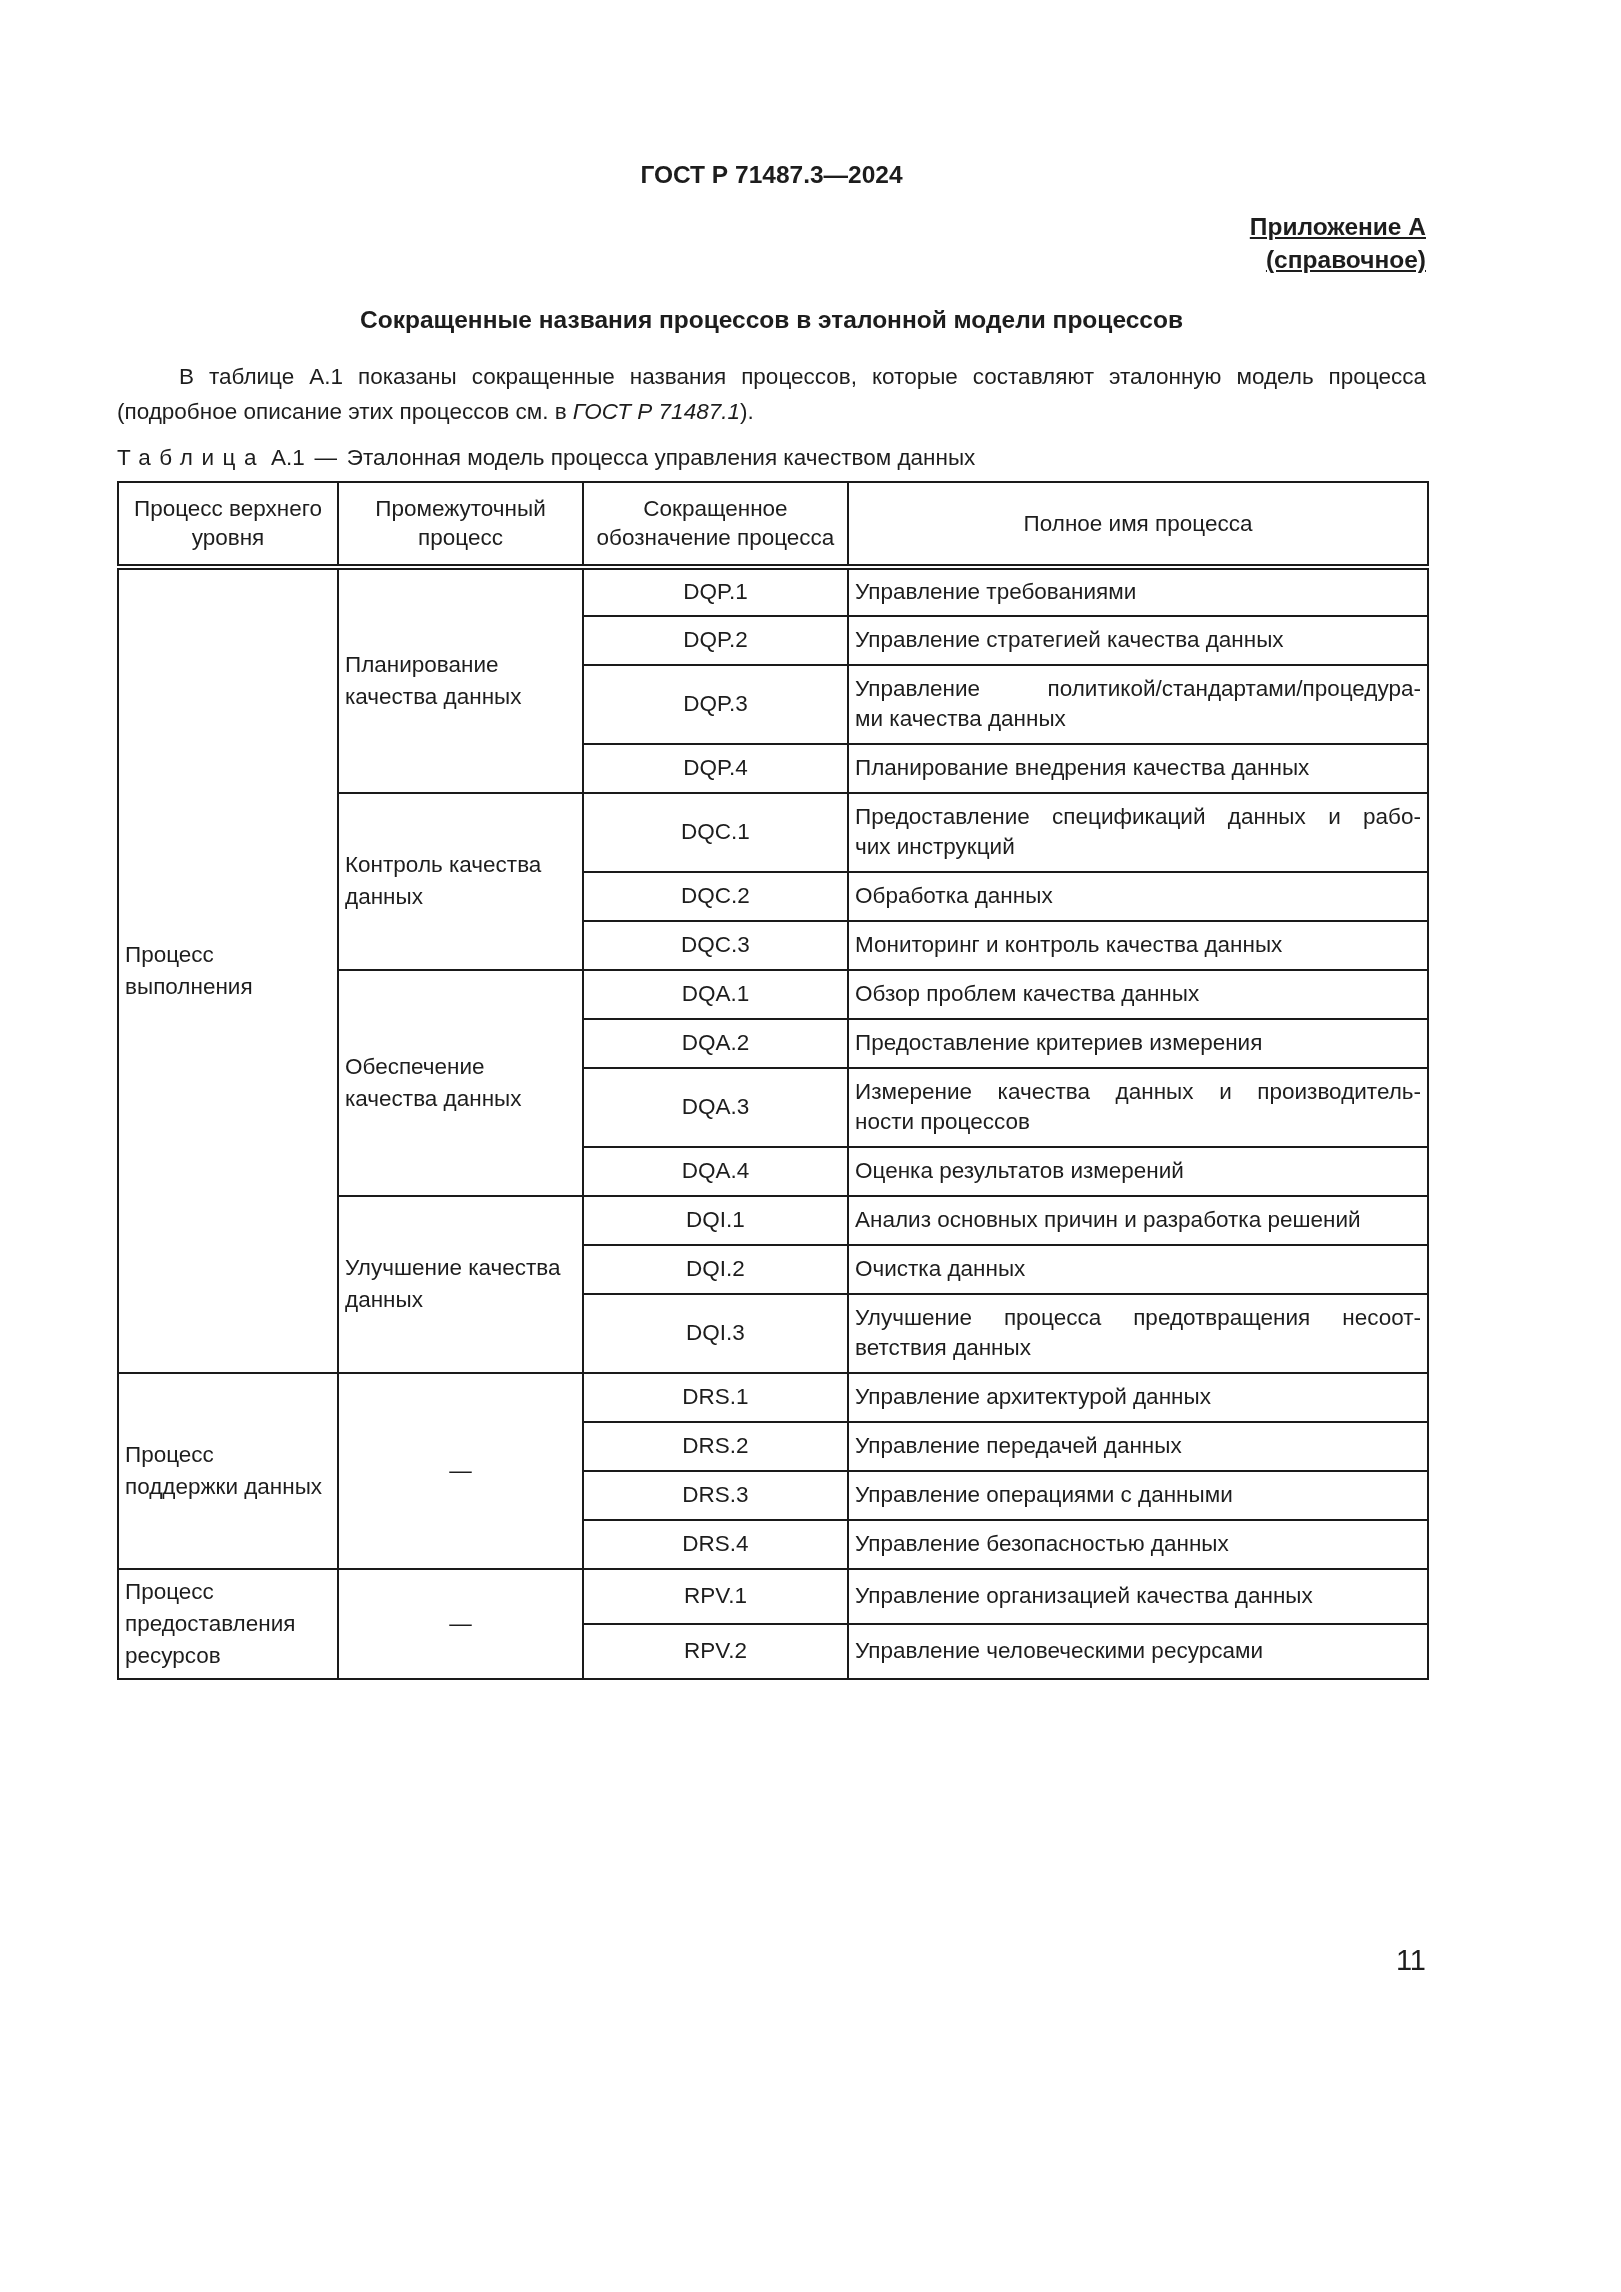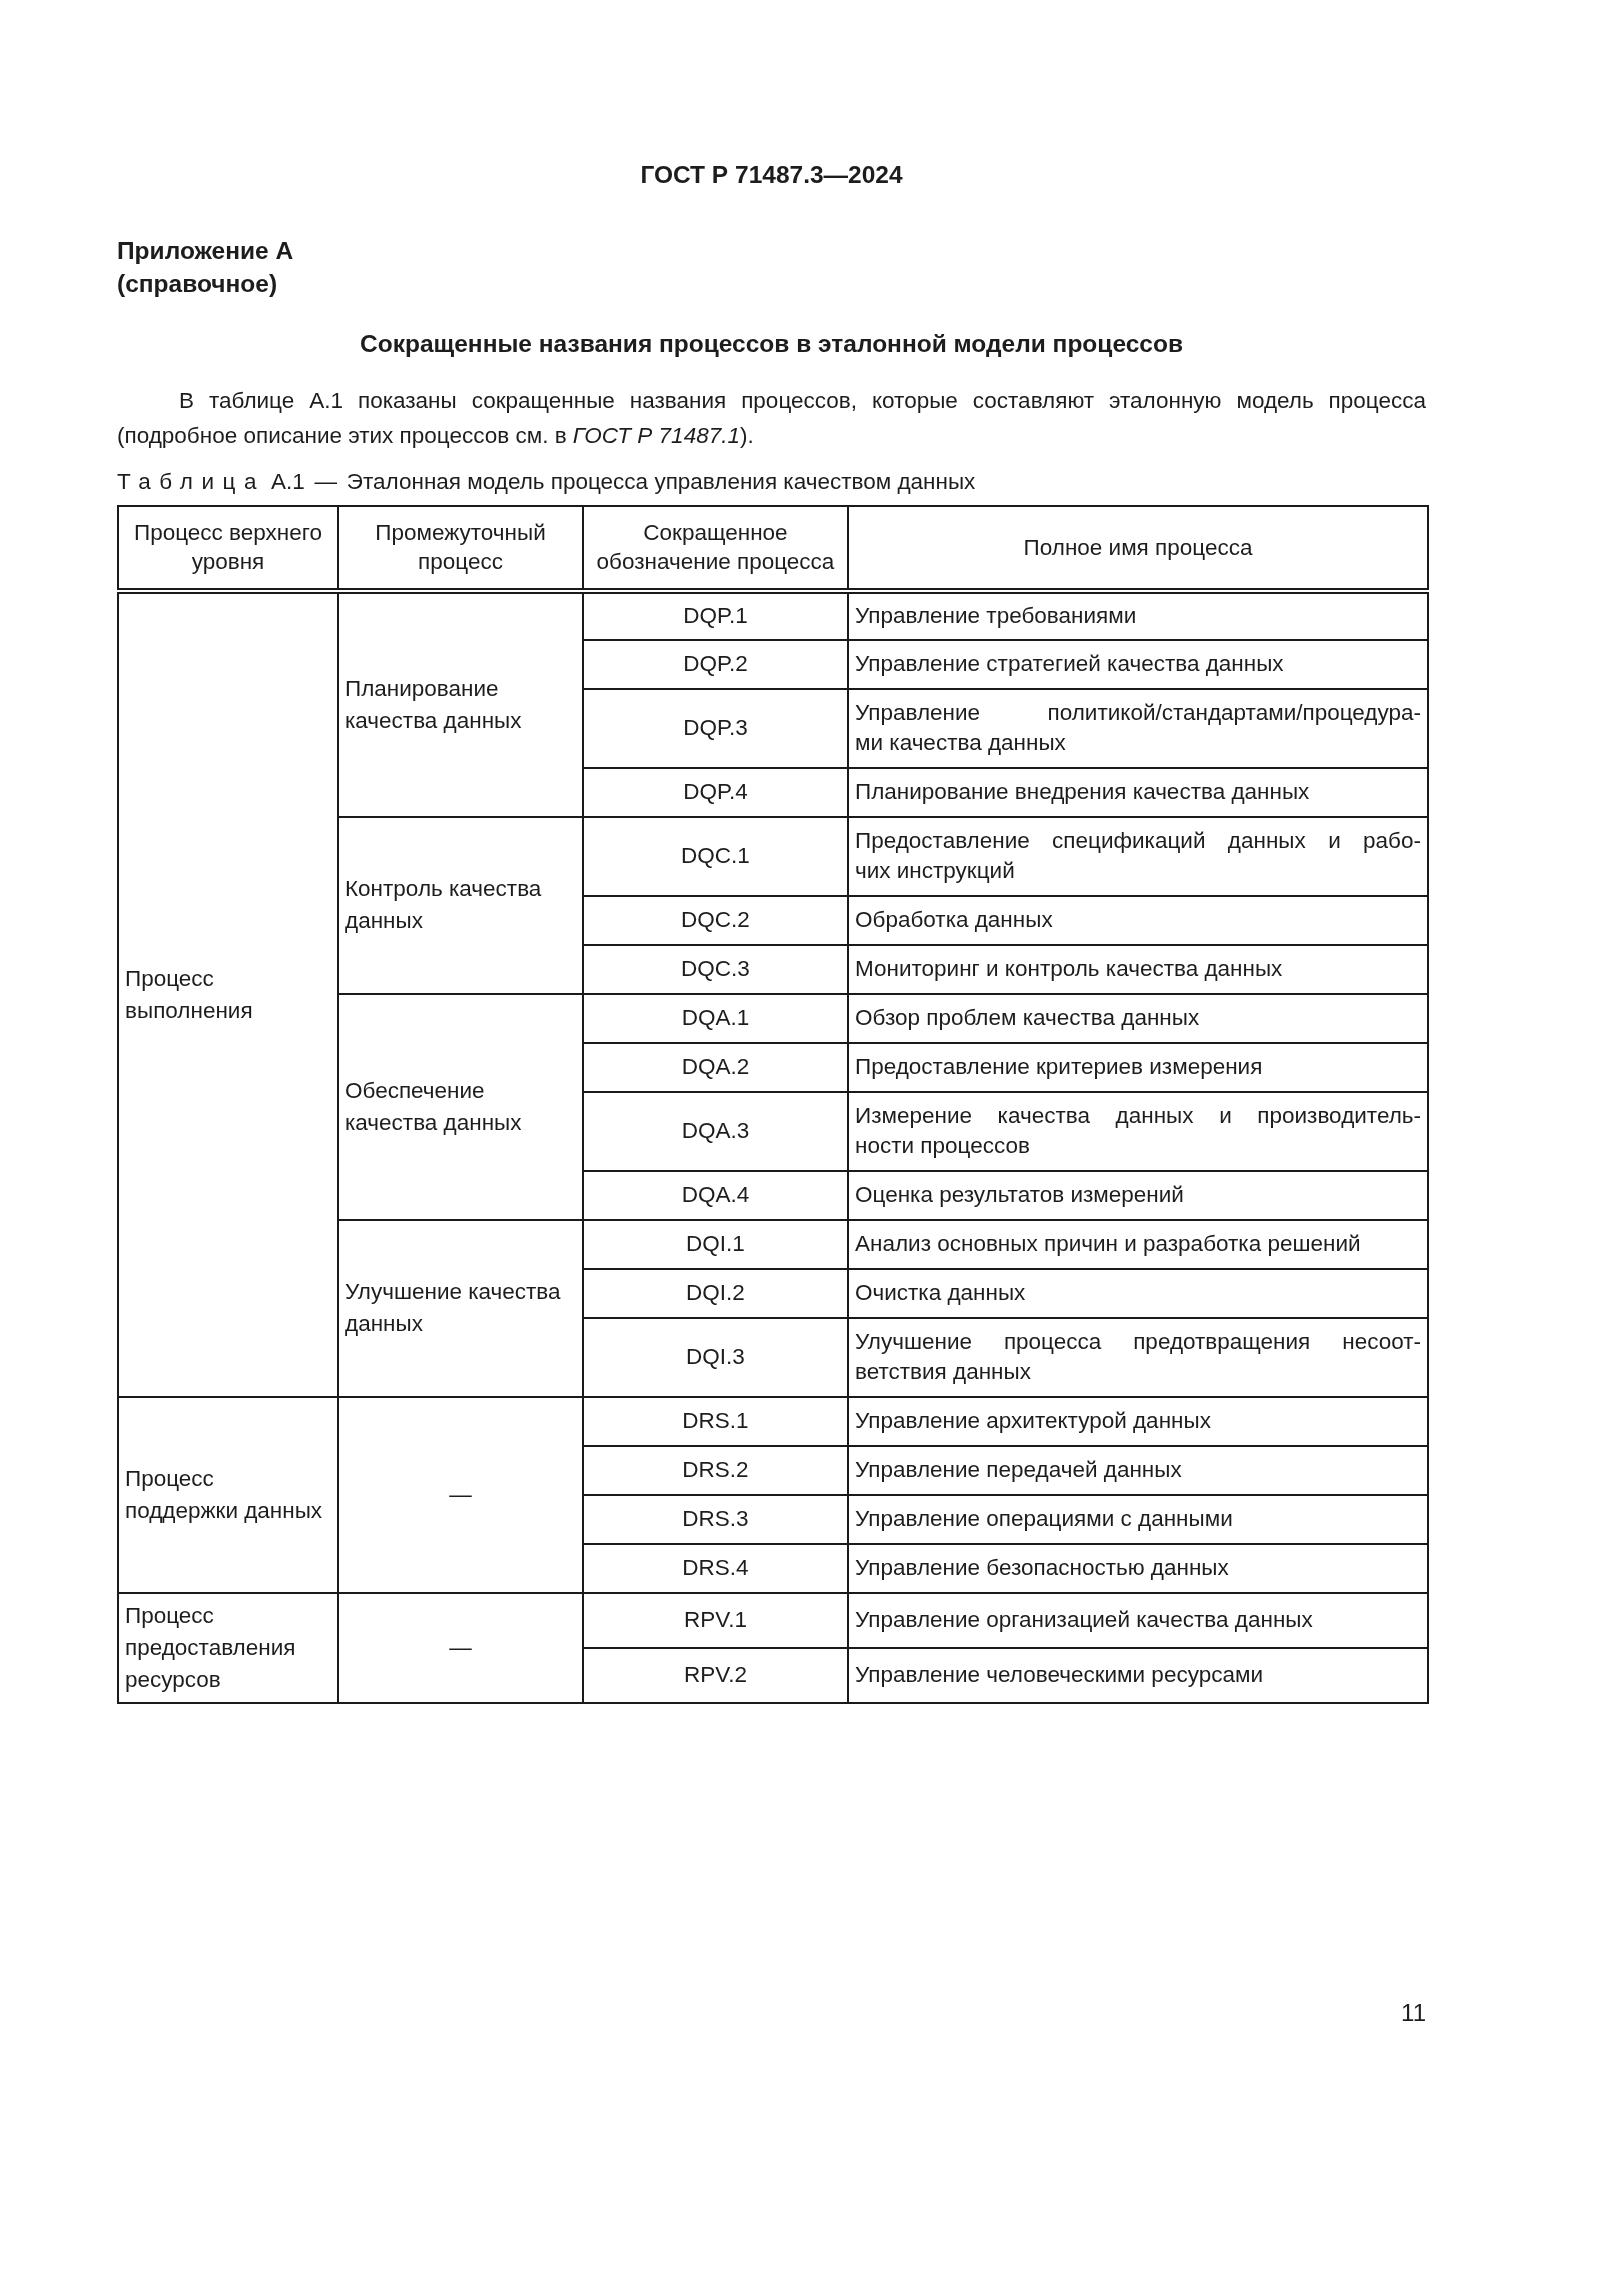--- a/index.html
+++ b/index.html
@@ -17,25 +17,26 @@
     padding:160px 195px 0 117px;
     position:relative;
   }
   .doc-ref{
     text-align:center;
     font-weight:bold;
     font-size:24.5px;
     line-height:30px;
   }
   .appendix{
-    margin-top:44px;
-    text-align:left;
+    margin-top:20px;
+    text-align:right;
     font-weight:bold;
     font-size:24.5px;
     line-height:33px;
+    text-decoration:underline;
   }
   .title{
     margin:29px 0 0 0;
     text-align:center;
     font-weight:bold;
     font-size:24.5px;
     line-height:30px;
   }
   .intro{
     margin:23.5px 0 0 0;
@@ -93,23 +94,23 @@
   td.c4{
     padding:6.9px 11.8px 6.9px 14.7px;
     line-height:30px;
   }
   td.c4 .jline{
     text-align:justify;
     text-align-last:justify;
   }
   .page-number{
     position:absolute;
-    top:1998px;
+    top:1946px;
     right:195px;
-    font-size:24px;
+    font-size:29px;
     line-height:29px;
   }
 </style>
 </head>
 <body>
 
 <div class="page">
 
   <div class="doc-ref">ГОСТ Р 71487.3—2024</div>
 

